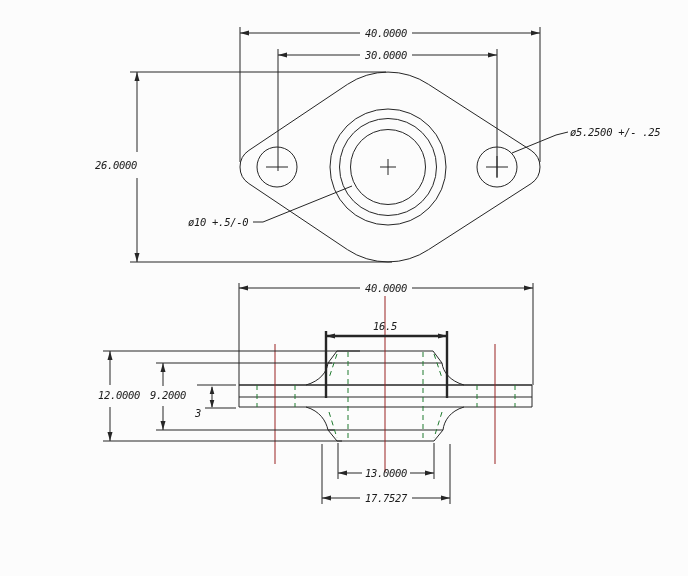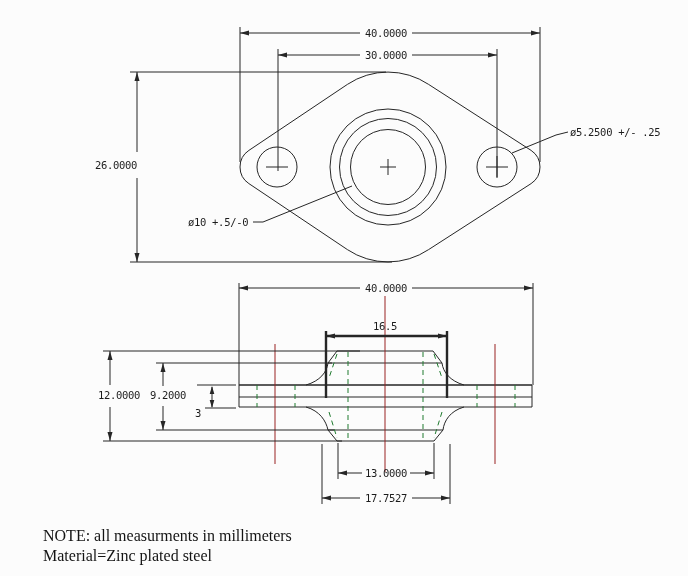--- a/index.html
+++ b/index.html
@@ -2,21 +2,21 @@
 <html><head>
 <meta charset="utf-8">
 <style>
   html,body{margin:0;padding:0;}
   body{
     width:688px;height:576px;
     background:#fcfcfc;
     font-family:"DejaVu Sans","Liberation Sans",sans-serif;
     position:relative;overflow:hidden;
   }
-  .stage{position:absolute;inset:0;}
+  .stage{position:absolute;inset:0;font-style:italic;}
   svg{display:block;}
   .dim{
     font-family:"DejaVu Sans Mono",monospace;
     font-size:10.5px;
     fill:#1c1c1c;
     letter-spacing:-0.3px;
   }
   .notes{
     position:absolute;
     left:43px;top:526px;
@@ -204,17 +204,13 @@
       <text class="dim" x="385" y="330" text-anchor="middle">16.5</text>
       <text class="dim" x="119" y="399" text-anchor="middle">12.0000</text>
       <text class="dim" x="168" y="399" text-anchor="middle">9.2000</text>
       <text class="dim" x="198" y="417" text-anchor="middle">3</text>
       <text class="dim" x="386" y="477" text-anchor="middle">13.0000</text>
       <text class="dim" x="386" y="502" text-anchor="middle">17.7527</text>
     </g>
   </g>
 </svg>
 
-<div class="notes">
-  <div>NOTE: all measurments in millimeters</div>
-  <div>Material=Zinc plated steel</div>
 </div>
-</div>
 
 </body></html>

